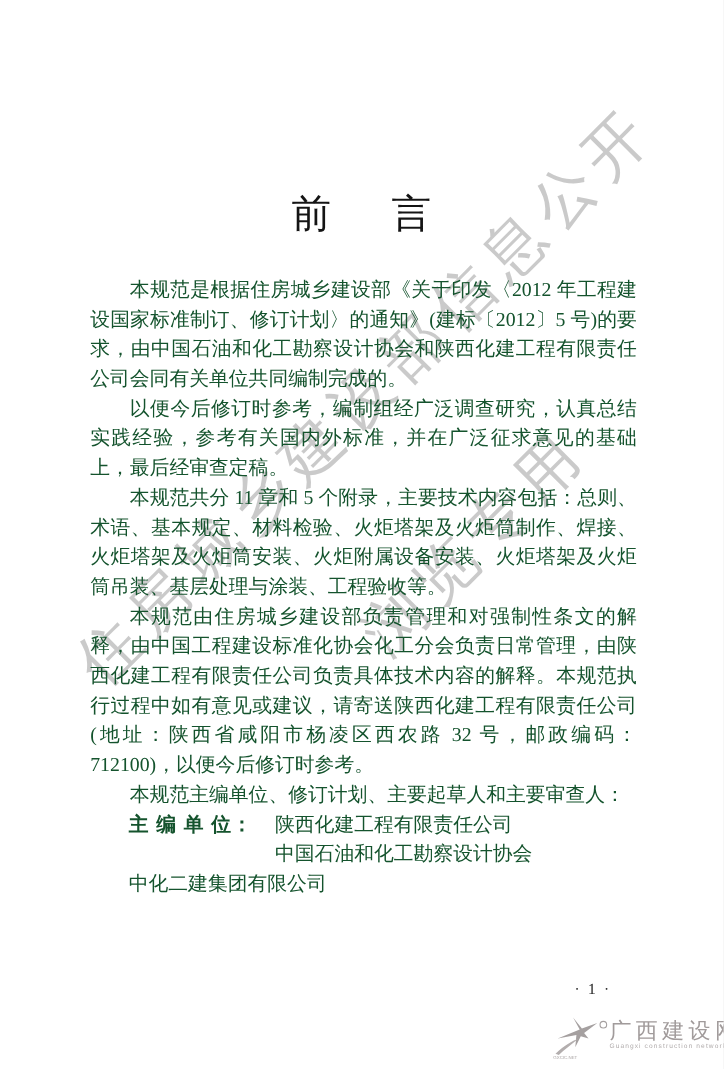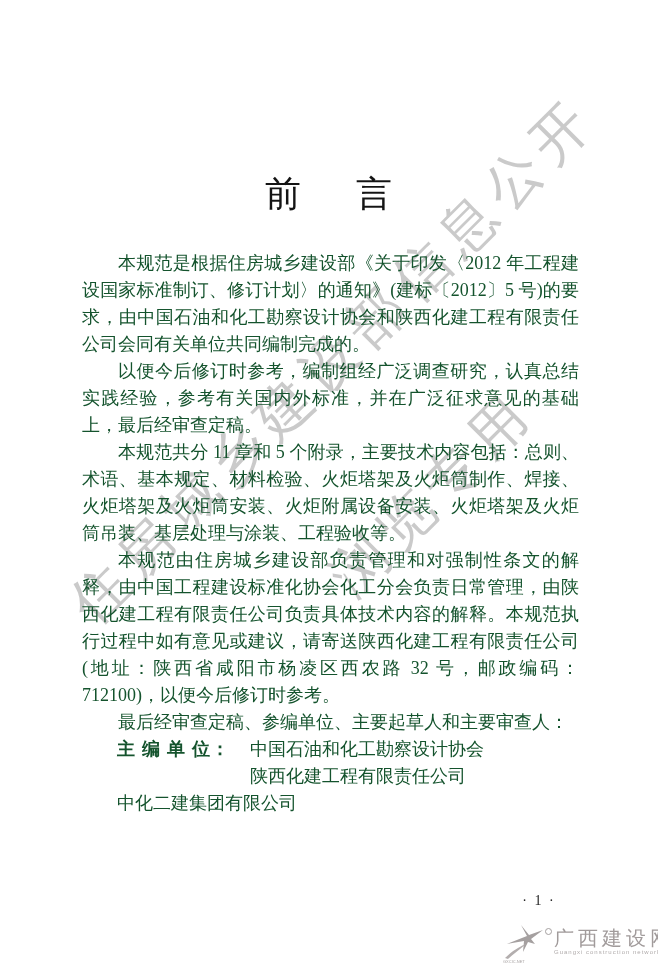--- a/index.html
+++ b/index.html
@@ -114,27 +114,27 @@
     <div class="doc-title">
       <span>前</span>
       <span>言</span>
     </div>
 
     <div class="content">
       <p>本规范是根据住房城乡建设部《关于印发〈2012 年工程建设国家标准制订、修订计划〉的通知》(建标〔2012〕5 号)的要求，由中国石油和化工勘察设计协会和陕西化建工程有限责任公司会同有关单位共同编制完成的。</p>
       <p>以便今后修订时参考，编制组经广泛调查研究，认真总结实践经验，参考有关国内外标准，并在广泛征求意见的基础上，最后经审查定稿。</p>
       <p>本规范共分 11 章和 5 个附录，主要技术内容包括：总则、术语、基本规定、材料检验、火炬塔架及火炬筒制作、焊接、火炬塔架及火炬筒安装、火炬附属设备安装、火炬塔架及火炬筒吊装、基层处理与涂装、工程验收等。</p>
       <p>本规范由住房城乡建设部负责管理和对强制性条文的解释，由中国工程建设标准化协会化工分会负责日常管理，由陕西化建工程有限责任公司负责具体技术内容的解释。本规范执行过程中如有意见或建议，请寄送陕西化建工程有限责任公司(地址：陕西省咸阳市杨凌区西农路 32 号，邮政编码：712100)，以便今后修订时参考。</p>
-      <p>最后经审查定稿、参编单位、主要起草人和主要审查人：</p>
+      <p>本规范主编单位、修订计划、主要起草人和主要审查人：</p>
 
       <div class="unit-row">
         <span class="unit-label">主 编 单 位：</span>
         <span class="unit-values">
+          <div>陕西化建工程有限责任公司</div>
           <div>中国石油和化工勘察设计协会</div>
-          <div>陕西化建工程有限责任公司</div>
         </span>
       </div>
 
       <div class="unit-row">
         <span class="unit-values">
           <div>中化二建集团有限公司</div>
         </span>
       </div>
     </div>
 

